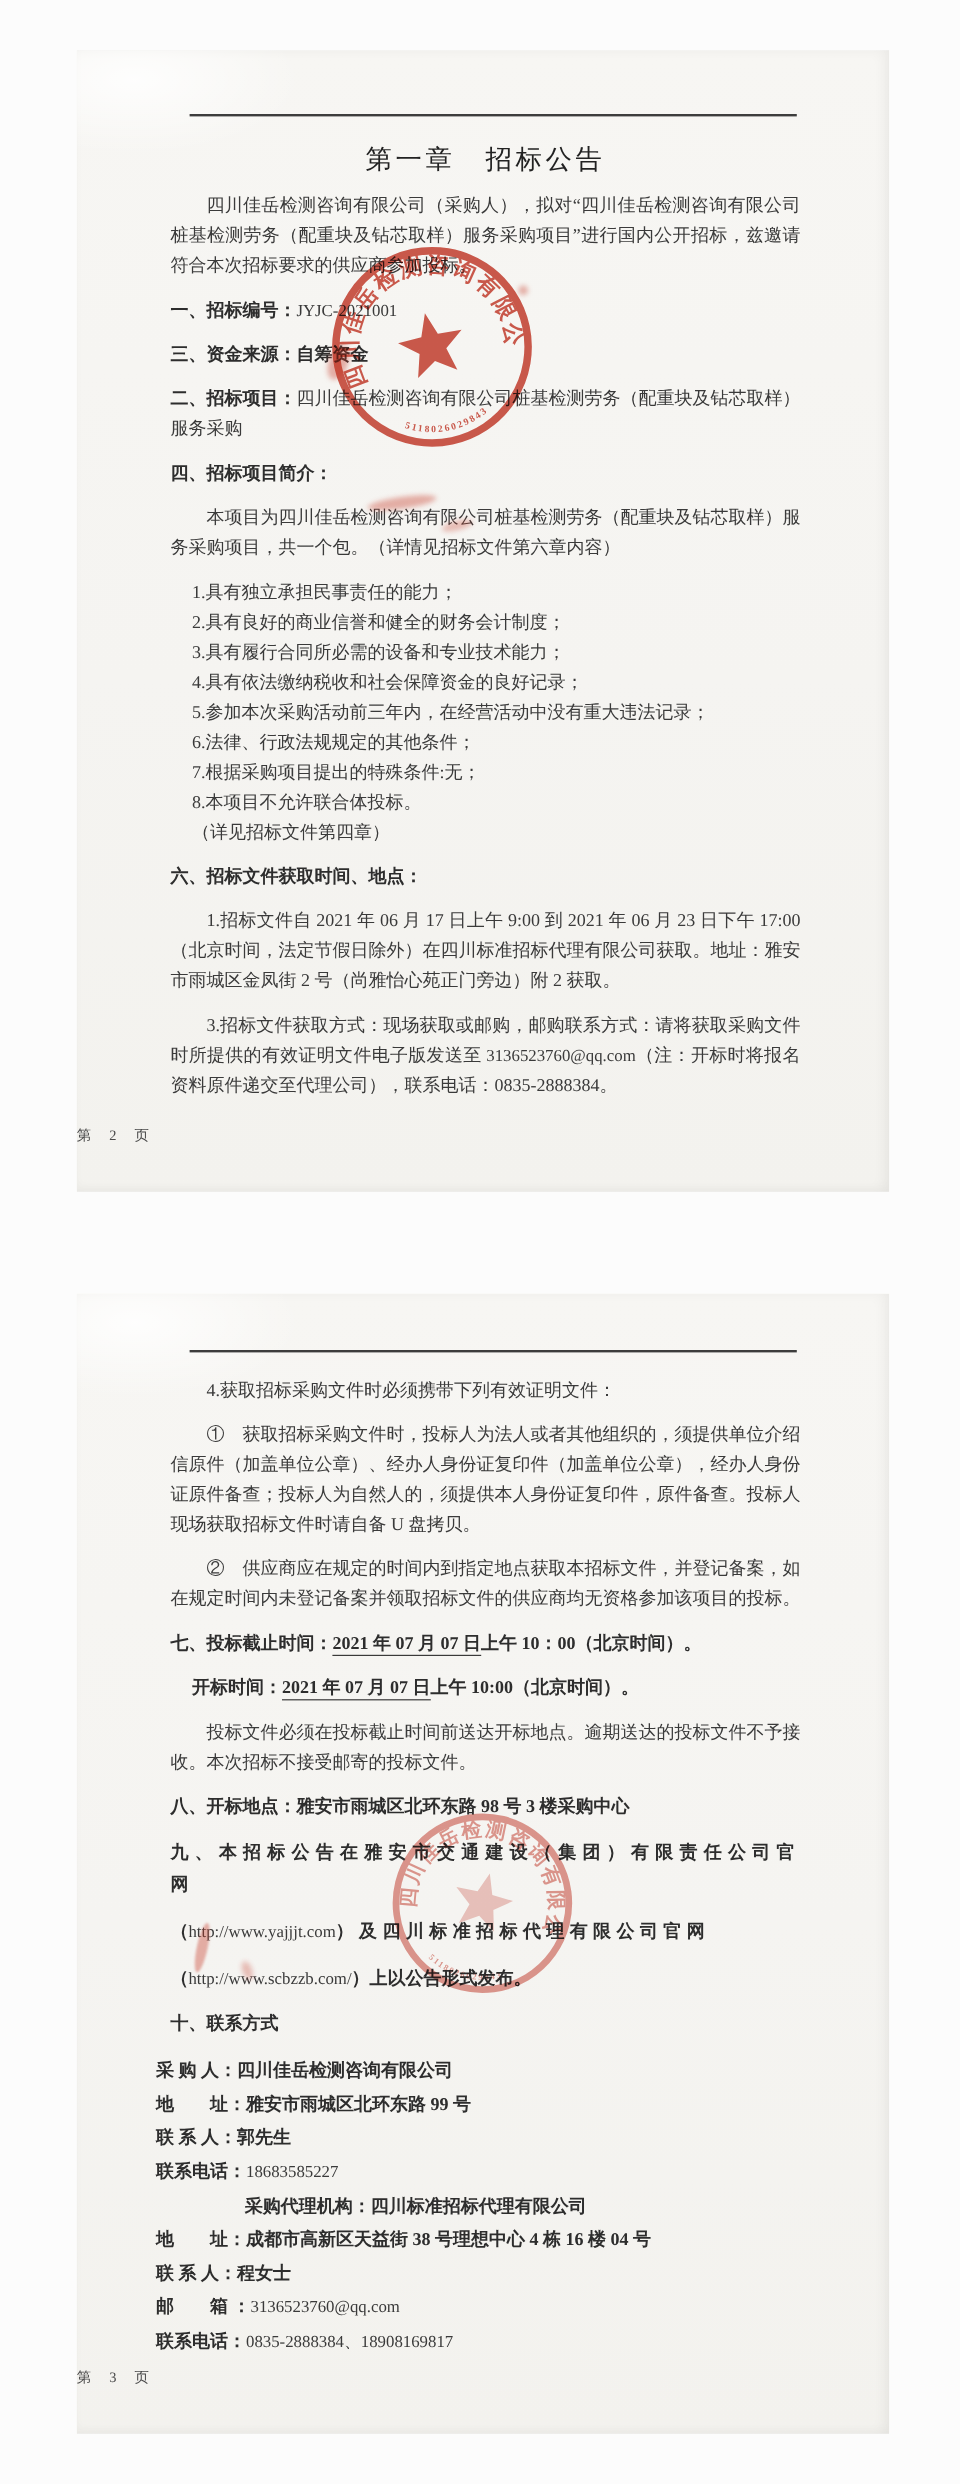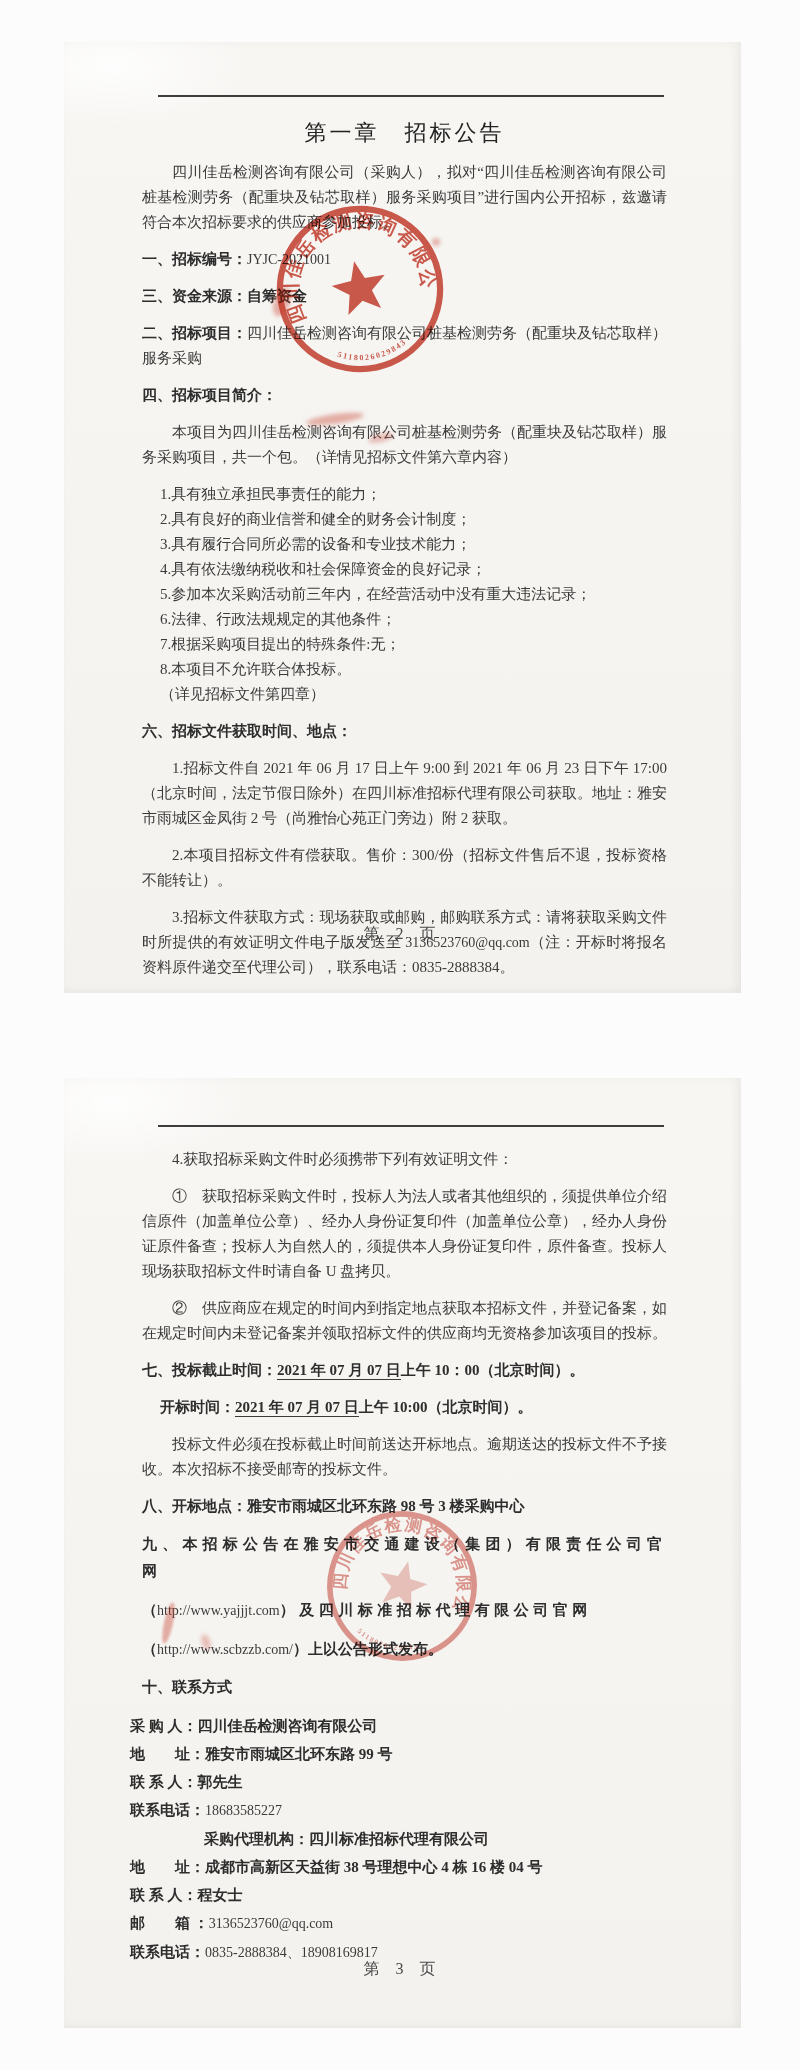--- a/index.html
+++ b/index.html
@@ -38,22 +38,22 @@
   .gap-s{margin-top:4px;}
   .condlist div{padding-left:30px;}
   .u{border-bottom:1px solid #3a3a3a;padding-bottom:1px;}
   .open-time{margin-left:30px;}
   .wide{letter-spacing:5px;}
   .wide2{letter-spacing:4.5px;}
   .nineline{line-height:27px;}
   .crow{line-height:28px;}
   .crow.agency{margin-left:74px;}
   .footer{
-    position:absolute;left:0;right:0;bottom:48px;text-align:center;
-    font-size:16px;letter-spacing:6px;color:#4a4a4a;
+    position:absolute;left:0;right:0;bottom:38px;
+    font-size:12px;letter-spacing:6px;color:#4a4a4a;
   }
   .seal{position:absolute;mix-blend-mode:multiply;pointer-events:none;}
   #seal1{left:207px;top:158px;width:178px;height:178px;transform:rotate(-12deg);opacity:.82;}
   #seal2{left:258px;top:428px;width:160px;height:160px;transform:rotate(14deg);opacity:.5;}
   .seal text{fill:#c63626;font-family:"Liberation Serif","DejaVu Serif",serif;font-weight:bold;}
   .smudge{position:absolute;background:rgba(198,54,38,.38);border-radius:50%;filter:blur(2px);pointer-events:none;}
 </style>
 </head>
 <body>
 
@@ -82,21 +82,20 @@
       <div>4.具有依法缴纳税收和社会保障资金的良好记录；</div>
       <div>5.参加本次采购活动前三年内，在经营活动中没有重大违法记录；</div>
       <div>6.法律、行政法规规定的其他条件；</div>
       <div>7.根据采购项目提出的特殊条件:无；</div>
       <div>8.本项目不允许联合体投标。</div>
       <div>（详见招标文件第四章）</div>
     </div>
 
     <p class="b">六、招标文件获取时间、地点：</p>
     <p class="ind gap">1.招标文件自 2021 年 06 月 17 日上午 9:00 到 2021 年 06 月 23 日下午 17:00（北京时间，法定节假日除外）在四川标准招标代理有限公司获取。地址：雅安市雨城区金凤街 2 号（尚雅怡心苑正门旁边）附 2 获取。</p>
-    <p class="ind gap">2.本项目招标文件有偿获取。售价：300/份（招标文件售后不退，投标资格不能转让）。</p>
     <p class="ind gap"><span>3.招标文件获取方式：现场获取或邮购，邮购联系方式：请将获取采购文件时所提供的有效证明文件电子版发送至 </span><span class="mono">3136523760@qq.com</span><span>（注：开标时将报名资料原件递交至代理公司），联系电话：0835-2888384。</span></p>
   </div>
 
   <svg id="seal1" class="seal" viewBox="0 0 200 200">
     <circle cx="100" cy="100" r="90" fill="none" stroke="#c63626" stroke-width="7"></circle>
     <path id="arcTop1" d="M 34.2,123.9 A 70,70 0 1 1 165.8,123.9" fill="none"></path>
     <text font-size="21" letter-spacing="2.5"><textPath href="#arcTop1" startOffset="2">四川佳岳检测咨询有限公司</textPath></text>
     <polygon points="100,68 107.9,89.1 130.4,90.1 112.8,104.2 118.8,125.9 100,113.5 81.2,125.9 87.2,104.2 69.6,90.1 92.1,89.1" fill="#c63626"></polygon>
     <path id="arcBot1" d="M 54.1,165.5 A 80,80 0 0 0 145.9,165.5" fill="none"></path>
     <text font-size="9" letter-spacing="2"><textPath href="#arcBot1" startOffset="6">5118026029843</textPath></text>

